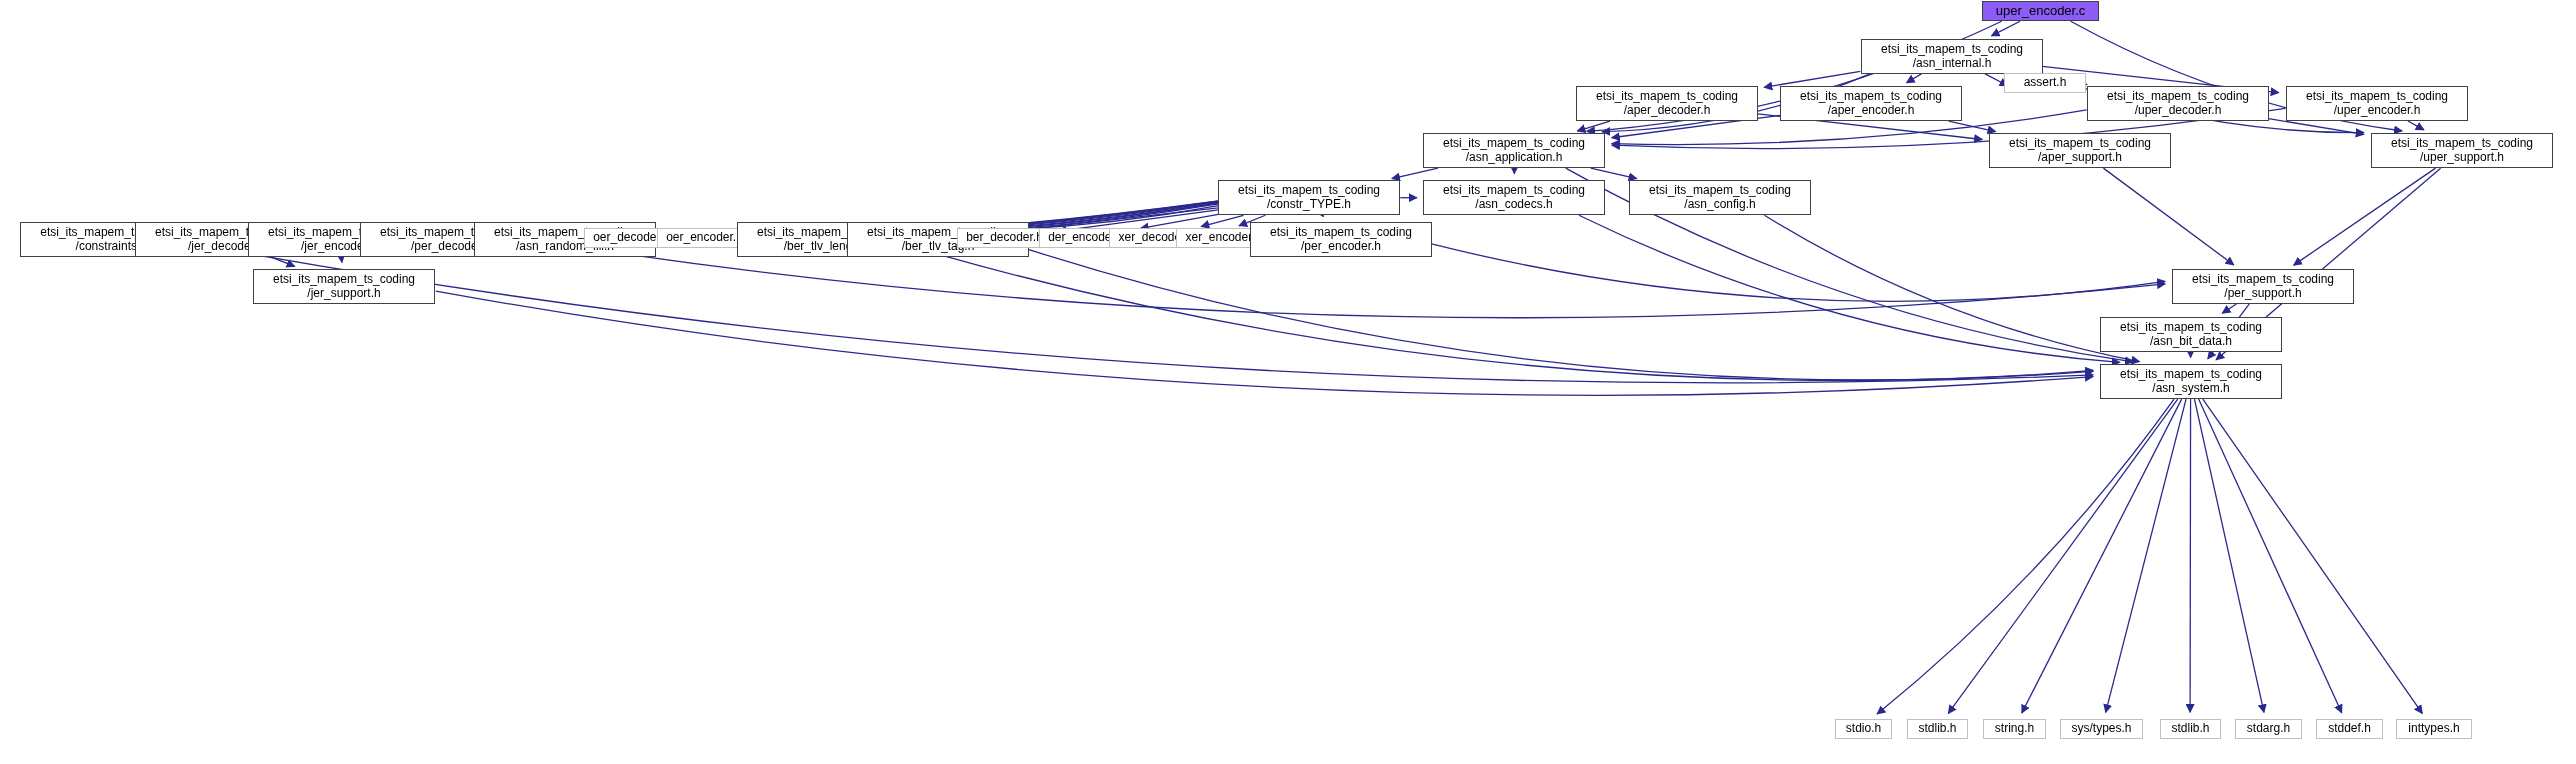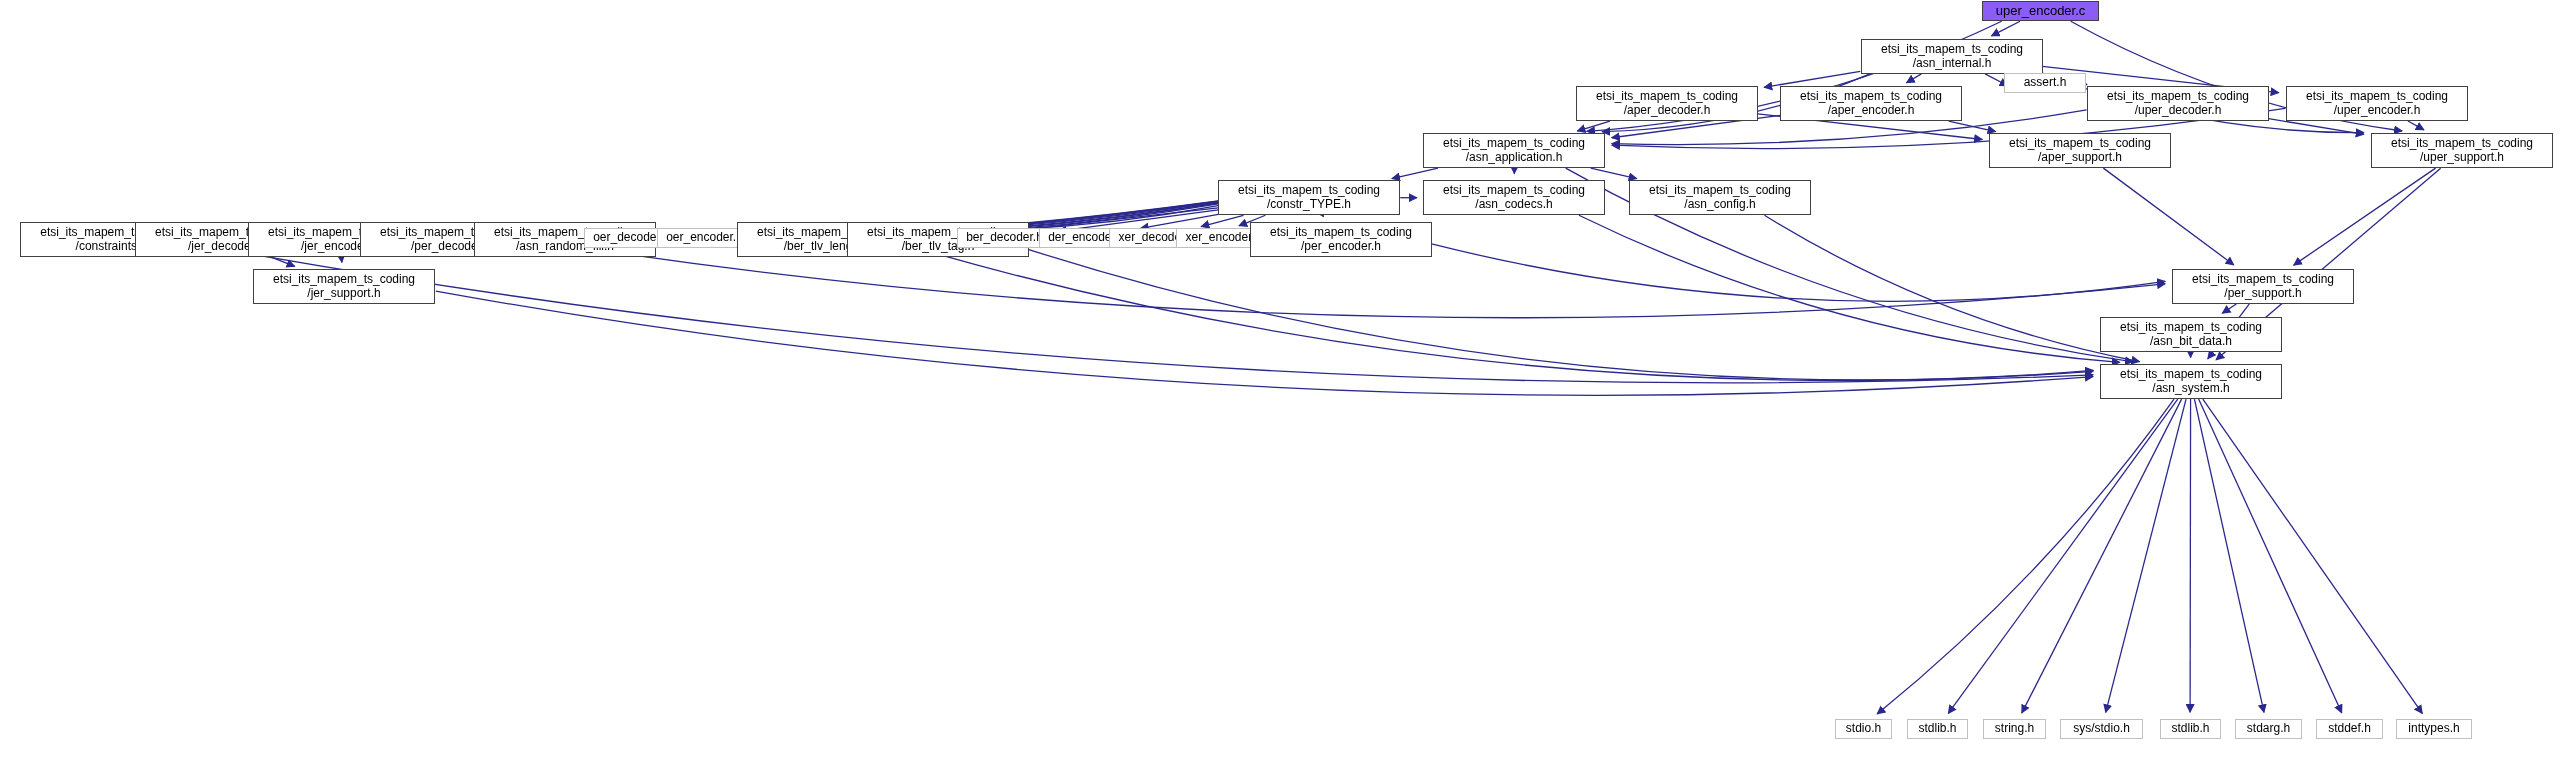--- a/index.html
+++ b/index.html
@@ -209,21 +209,21 @@
       <div class="node n-plain" style="left: 1835px; top: 719px; width: 57px; height: 20.3px; font-size: 12px;">
         <span class="lbl">stdio.h</span>
       </div>
       <div class="node n-plain" style="left: 1907px; top: 719px; width: 61px; height: 20.3px; font-size: 12px;">
         <span class="lbl">stdlib.h</span>
       </div>
       <div class="node n-plain" style="left: 1983px; top: 719px; width: 63px; height: 20.3px; font-size: 12px;">
         <span class="lbl">string.h</span>
       </div>
       <div class="node n-plain" style="left: 2060px; top: 719px; width: 83px; height: 20.3px; font-size: 12px;">
-        <span class="lbl">sys/stdio.h</span>
+        <span class="lbl">sys/types.h</span>
       </div>
       <div class="node n-plain" style="left: 2160px; top: 719px; width: 61px; height: 20.3px; font-size: 12px;">
         <span class="lbl">stdlib.h</span>
       </div>
       <div class="node n-plain" style="left: 2235px; top: 719px; width: 67px; height: 20.3px; font-size: 12px; justify-content: flex-end;">
         <span class="lbl">stdarg.h</span>
       </div>
       <div class="node n-plain" style="left: 2316px; top: 719px; width: 67px; height: 20.3px; font-size: 12px;">
         <span class="lbl">stddef.h</span>
       </div>

